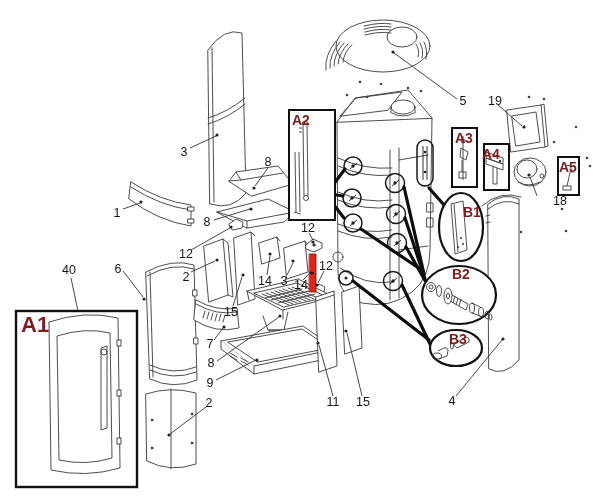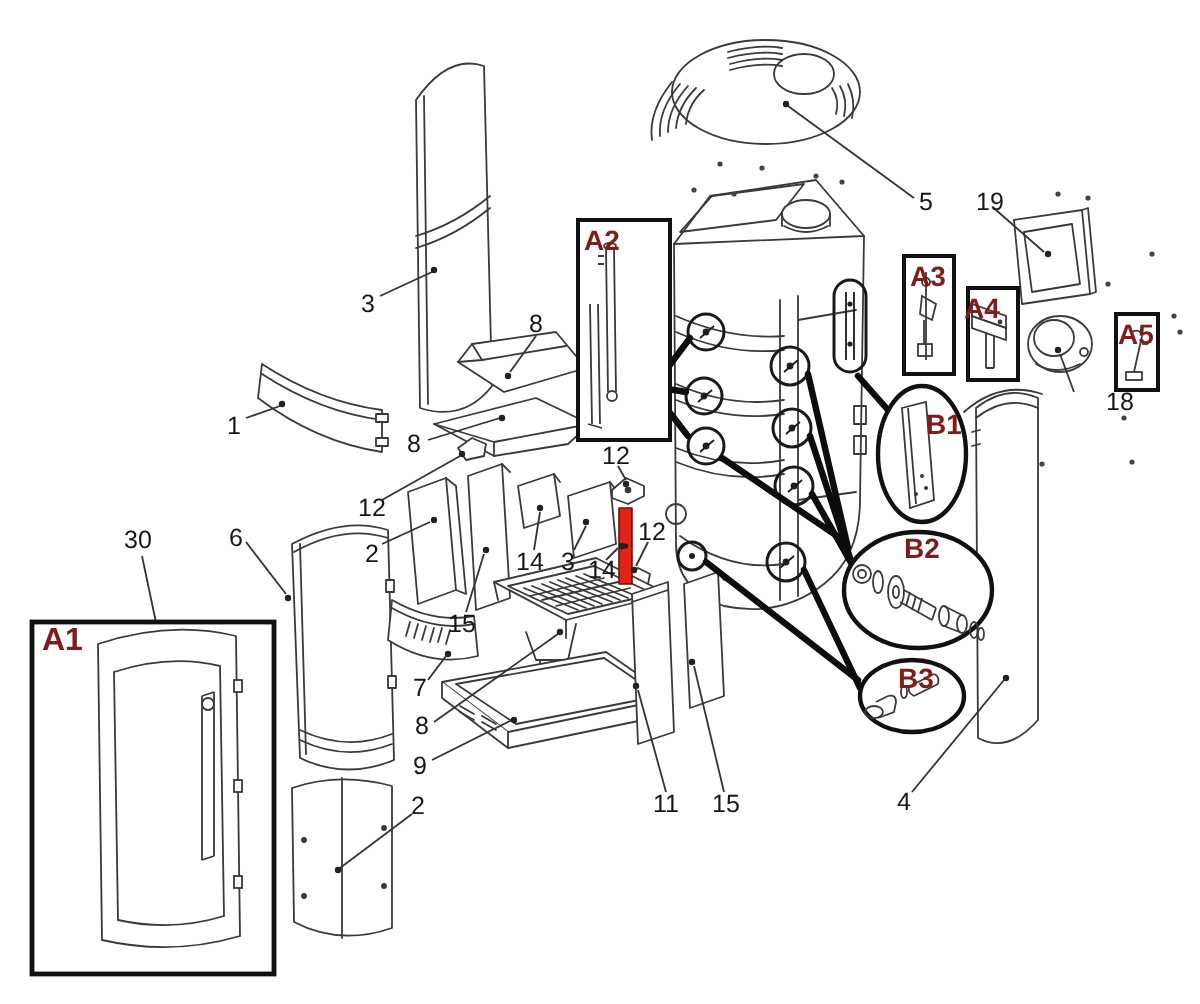--- a/index.html
+++ b/index.html
@@ -2,21 +2,21 @@
 <html><head>
 <meta charset="utf-8">
 <style>
   html,body{margin:0;padding:0;background:#fff;}
   .canvas{position:relative;width:600px;height:502px;background:#fff;overflow:hidden;
           font-family:"Liberation Sans",sans-serif;}
   .canvas svg{position:absolute;left:0;top:0;}
   .pl{position:absolute;transform:translate(-50%,-50%);font:12.5px "Liberation Sans",sans-serif;
       color:#161616;white-space:nowrap;}
   .gl{position:absolute;font:700 14px "Liberation Sans",sans-serif;color:#7f1d1d;white-space:nowrap;}
-  .gl-big{font-size:16px;}
+  .gl-big{font-size:22px;}
 </style>
 </head>
 <body>
 
 <div class="canvas">
 
 <svg width="600" height="502" viewBox="0 0 600 502">
   <g stroke="#3a3a3a" stroke-width="0.9" fill="none" stroke-linejoin="round" stroke-linecap="round">
 
     <g>
@@ -408,21 +408,21 @@
 <span class="pl" style="left:326px;top:266px">12</span>
 <span class="pl" style="left:284px;top:281px">3</span>
 <span class="pl" style="left:265px;top:281px">14</span>
 <span class="pl" style="left:301px;top:285px">14</span>
 <span class="pl" style="left:231px;top:312px">15</span>
 <span class="pl" style="left:363px;top:402px">15</span>
 <span class="pl" style="left:186px;top:277px">2</span>
 <span class="pl" style="left:333px;top:402px">11</span>
 <span class="pl" style="left:560px;top:201px">18</span>
 <span class="pl" style="left:495px;top:101px">19</span>
-<span class="pl" style="left:69px;top:270px">30</span>
+<span class="pl" style="left:69px;top:270px">40</span>
 
 <span class="gl gl-big" style="left:21px;top:312px">A1</span>
 <span class="gl" style="left:292px;top:112px">A2</span>
 <span class="gl" style="left:455px;top:130px">A3</span>
 <span class="gl" style="left:482px;top:146px">A4</span>
 <span class="gl" style="left:559px;top:159px">A5</span>
 <span class="gl" style="left:463px;top:204px">B1</span>
 <span class="gl" style="left:452px;top:266px">B2</span>
 <span class="gl" style="left:449px;top:331px">B3</span>
 

